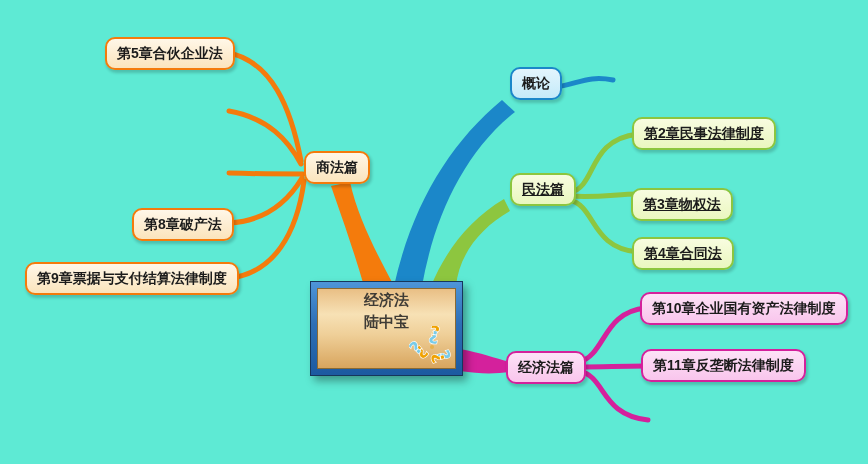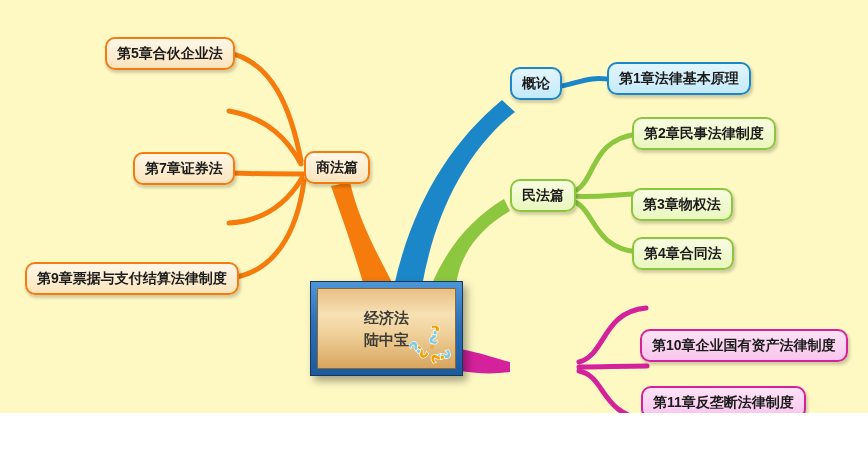--- a/index.html
+++ b/index.html
@@ -1,59 +1,59 @@
 <!DOCTYPE html>
 <html><head>
 <meta charset="utf-8">
 <style>
   html,body{margin:0;padding:0;background:#ffffff;}
   #canvas{
     position:relative;
-    width:868px;height:413px;
-    background:#fef9c3;
+    width:868px;height:464px;
+    background:#5eead4;
     overflow:hidden;
     font-family:"Liberation Sans","DejaVu Sans",sans-serif;
   }
   #wires{position:absolute;left:0;top:0;z-index:1;}
   .node{
     position:absolute;
     z-index:2;
     white-space:nowrap;
     font-size:14px;
     font-weight:bold;
     color:#1b1b1b;
     padding:6px 10px;
     border-radius:10px;
     border:2.5px solid;
     box-shadow:1.5px 2.5px 3px rgba(0,0,0,0.18);
     line-height:1.2;
   }
   .node.orange{border-color:#F47B0C;background:linear-gradient(180deg,#FFF7E8 0%,#FBE4BC 100%);}
   .node.blue  {border-color:#1B87C9;background:linear-gradient(180deg,#E3F5FD 0%,#C4EAF9 100%);}
-  .node.green {border-color:#8CC63F;background:linear-gradient(180deg,#F8FCE0 0%,#EAF7BF 100%);}
-  .node.pink  {border-color:#D4219C;background:linear-gradient(180deg,#FDE2F7 0%,#F9C5EC 100%);margin-top:37px;}
+  .node.green {border-color:#8CC63F;background:linear-gradient(180deg,#F8FCE0 0%,#EAF7BF 100%);text-decoration:underline;}
+  .node.pink  {border-color:#D4219C;background:linear-gradient(180deg,#FDE2F7 0%,#F9C5EC 100%);}
 
   #root-node{
     position:absolute;
     left:310px;top:281px;width:153px;height:95px;
     z-index:3;
     box-sizing:border-box;
     border:1px solid #16365C;
     background:linear-gradient(180deg,#4E95D8 0%,#2E6FB6 45%,#1C5AA0 100%);
     padding:6px;
     box-shadow:4px 5px 8px rgba(0,0,0,0.35);
   }
   #root-inner{
     position:relative;
     width:100%;height:100%;
     box-sizing:border-box;
     border:1px solid #8A6A33;
     background:linear-gradient(180deg,#E9BF85 0%,#F7E1B5 32%,#EFCF98 58%,#D8A55E 100%);
     display:flex;flex-direction:column;
-    align-items:center;justify-content:center;
+    align-items:center;justify-content:flex-start;
   }
   .root-line{
     font-size:15px;font-weight:bold;color:#3F3C36;line-height:22px;
   }
   #root-icon{position:absolute;right:0px;bottom:0px;}
 </style>
 </head>
 <body>
 
 <div id="canvas">
@@ -84,32 +84,32 @@
     </g>
 
     <g stroke="#D4219C" stroke-width="5" fill="none" stroke-linecap="round">
       <path d="M 579 362 C 606 355 602 312 646 308"></path>
       <path d="M 579 367 C 606 367 618 366 647 366"></path>
       <path d="M 579 371 C 606 376 600 415 648 420"></path>
     </g>
   </svg>
 
   <div class="node orange" style="left:105px;top:37px">第5章合伙企业法</div>
-  <div class="node orange" style="left:133px;top:152px">第7章证券法</div>
+  <div class="node orange" style="left:132px;top:208px">第8章破产法</div>
   <div class="node orange" style="left:25px;top:262px">第9章票据与支付结算法律制度</div>
   <div class="node blue" style="left:510px;top:67px">概论</div>
 
   <div class="node orange" style="left:304px;top:151px">商法篇</div>
-  <div class="node blue" style="left:607px;top:62px">第1章法律基本原理</div>
 
-  <div class="node green" style="left:510px;top:179px">民法篇</div>
+  <div class="node green" style="left:510px;top:173px">民法篇</div>
   <div class="node green" style="left:632px;top:117px">第2章民事法律制度</div>
   <div class="node green" style="left:631px;top:188px">第3章物权法</div>
   <div class="node green" style="left:632px;top:237px">第4章合同法</div>
 
+  <div class="node pink" style="left:506px;top:351px">经济法篇</div>
   <div class="node pink" style="left:640px;top:292px">第10章企业国有资产法律制度</div>
   <div class="node pink" style="left:641px;top:349px">第11章反垄断法律制度</div>
 
   <div id="root-node">
     <div id="root-inner">
       <div class="root-line">经济法</div>
       <div class="root-line">陆中宝</div>
       <svg id="root-icon" width="46" height="42" viewBox="0 0 46 42">
         <g font-family="'DejaVu Sans', sans-serif" font-size="17" font-weight="bold" text-anchor="middle" stroke="#ffffff" stroke-width="1.2" paint-order="stroke">
           <text x="23" y="12" fill="#F0A202" transform="rotate(10 23 21)">?</text>

